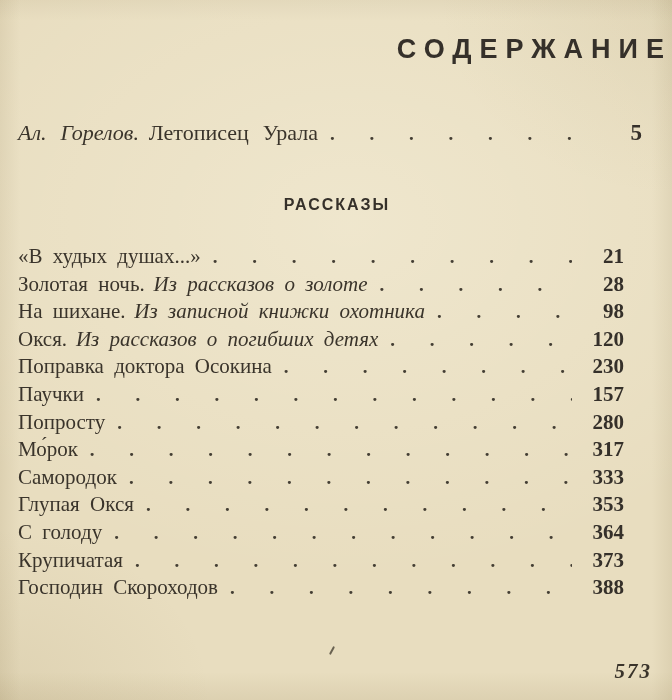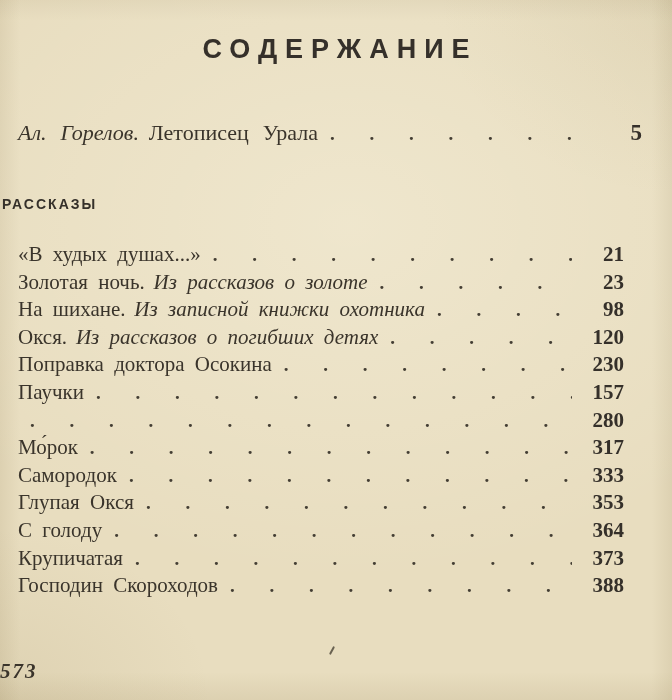--- a/index.html
+++ b/index.html
@@ -17,21 +17,21 @@
     background-image:
       radial-gradient(120% 85% at 52% 32%, rgba(255,252,238,0.30), rgba(255,252,238,0) 60%),
       radial-gradient(45% 35% at 0% 100%, rgba(130,110,60,0.10), rgba(130,110,60,0) 70%),
       radial-gradient(50% 40% at 100% 0%, rgba(130,110,60,0.08), rgba(130,110,60,0) 70%),
       linear-gradient(90deg, rgba(120,100,55,0.10), rgba(120,100,55,0) 3%, rgba(120,100,55,0) 97%, rgba(120,100,55,0.10)),
       linear-gradient(180deg, rgba(120,100,55,0.07), rgba(120,100,55,0) 3%, rgba(120,100,55,0) 96%, rgba(120,100,55,0.10));
   }
 
   .page-title {
     margin: 34px 0 0 0;
-    text-align: center;
+    text-align: right;
     font-family: "Liberation Sans", "DejaVu Sans", sans-serif;
     font-size: 27px;
     font-weight: 700;
     letter-spacing: 8px;
     text-indent: 8px;
     color: #35302a;
   }
 
   .row {
     display: flex;
@@ -42,23 +42,23 @@
   .front-row {
     margin: 55px 30px 0 18px;
     font-size: 22px;
     line-height: 25px;
   }
   .front-row .entry-text { word-spacing: 0.38em; }
   .author { font-style: italic; margin-right: 0.45em; }
 
   .section-heading {
     margin: 50px 0 0 0;
-    text-align: left;
+    text-align: center;
     font-family: "Liberation Sans", "DejaVu Sans", sans-serif;
-    font-size: 14px;
+    font-size: 16px;
     font-weight: 700;
     letter-spacing: 2px;
     text-indent: 2px;
     color: #35302a;
   }
 
   .entries { margin: 29px 48px 0 18px; }
   .entry-text { white-space: nowrap; word-spacing: 0.24em; }
   .entry-subtitle:not(:empty) { font-style: italic; margin-left: 0.42em; }
 
@@ -83,21 +83,21 @@
     text-align: right;
     font-weight: 700;
     color: #35302a;
   }
   .front-row .page-num { font-size: 23px; }
 
   .folio {
     position: absolute;
     left: 0; right: 20px;
     bottom: 16px;
-    text-align: left;
+    text-align: right;
     font-style: italic;
     font-weight: 700;
     font-size: 21px;
     letter-spacing: 2px;
     color: #3a342b;
   }
   .fly-mark {
     position: absolute;
     left: 331px; top: 646px;
     width: 2px; height: 9px;
@@ -126,21 +126,21 @@
 
     <div class="row">
       <span class="entry-text"><span>«В худых душах...»</span><span class="entry-subtitle"></span></span>
       <span class="dot-leader"></span>
       <span class="page-num">21</span>
     </div>
 
     <div class="row">
       <span class="entry-text"><span>Золотая ночь.</span><span class="entry-subtitle">Из рассказов о золоте</span></span>
       <span class="dot-leader"></span>
-      <span class="page-num">23</span>
+      <span class="page-num">28</span>
     </div>
 
     <div class="row">
       <span class="entry-text"><span>На шихане.</span><span class="entry-subtitle">Из записной книжки охотника</span></span>
       <span class="dot-leader"></span>
       <span class="page-num">98</span>
     </div>
 
     <div class="row">
       <span class="entry-text"><span>Окся.</span><span class="entry-subtitle">Из рассказов о погибших детях</span></span>
@@ -156,20 +156,21 @@
       <span class="page-num">230</span>
     </div>
 
     <div class="row">
       <span class="entry-text"><span>Паучки</span><span class="entry-subtitle"></span></span>
       <span class="dot-leader"></span>
       <span class="page-num">157</span>
     </div>
 
     <div class="row">
+      <span class="entry-text"><span>Попросту</span><span class="entry-subtitle"></span></span>
       <span class="dot-leader"></span>
       <span class="page-num">280</span>
     </div>
 
     <div class="row">
       <span class="entry-text"><span>Мо́рок</span><span class="entry-subtitle"></span></span>
       <span class="dot-leader"></span>
       <span class="page-num">317</span>
     </div>
 

